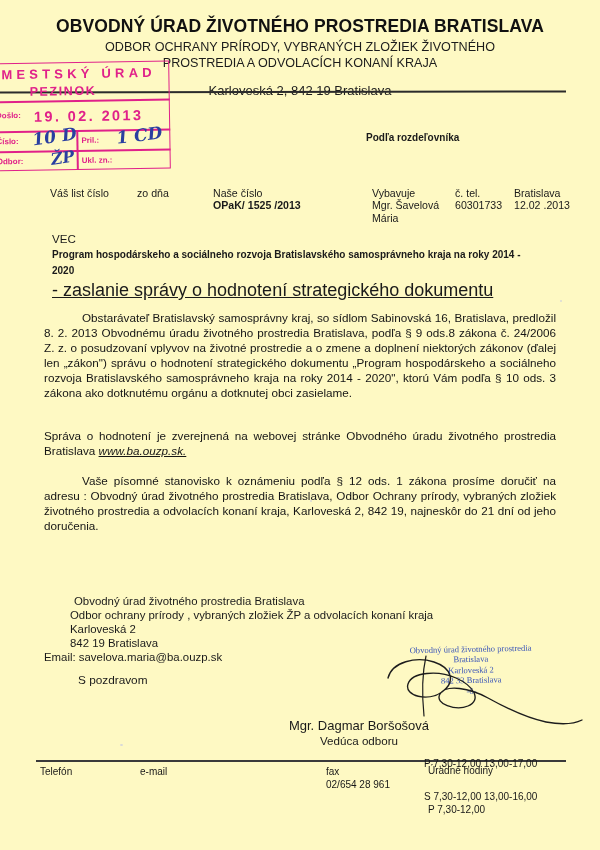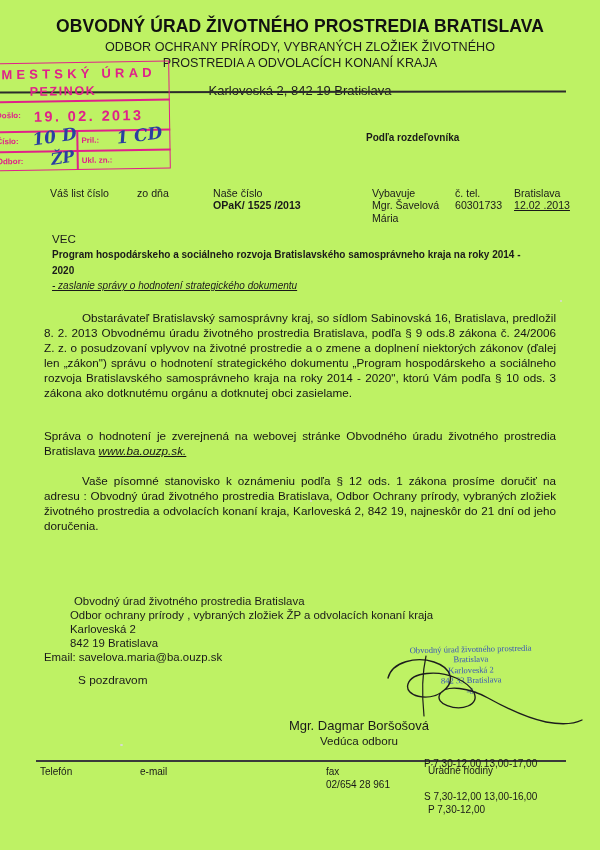--- a/index.html
+++ b/index.html
@@ -4,21 +4,21 @@
 <style>
   html, body {
     margin: 0;
     padding: 0;
     background: #ffffff;
   }
   #page {
     position: relative;
     width: 600px;
     height: 850px;
-    background: #bef264;
+    background: #fef9c3;
     overflow: hidden;
     font-family: "Liberation Sans", sans-serif;
     color: #1a1a1a;
     -webkit-font-smoothing: antialiased;
   }
 
   
   .hdr-title {
     position: absolute;
     left: 0; right: 0;
@@ -156,24 +156,23 @@
     position: absolute;
     left: 52px; top: 247px;
     width: 470px;
     font-size: 10px;
     font-weight: bold;
     line-height: 16px;
   }
   .subject-sub {
     position: absolute;
     left: 52px; top: 280px;
-    font-size: 10px;
+    font-size: 18px;
     text-decoration: underline;
     white-space: nowrap;
-    font-style: italic;
   }
 
   .para {
     position: absolute;
     left: 44px;
     width: 512px;
     font-size: 11.7px;
     line-height: 15.1px;
     text-align: justify;
     color: #151515;
@@ -311,21 +310,21 @@
   <div class="refrow" style="left:213px; top:199px; font-weight:bold;">OPaK/ 1525 /2013</div>
 
   <div class="refrow" style="left:372px; top:187px;">Vybavuje</div>
   <div class="refrow" style="left:372px; top:199px;">Mgr. Šavelová</div>
   <div class="refrow" style="left:372px; top:212px;">Mária</div>
 
   <div class="refrow" style="left:455px; top:187px;">č. tel.</div>
   <div class="refrow" style="left:455px; top:199px;">60301733</div>
 
   <div class="refrow" style="left:514px; top:187px;">Bratislava</div>
-  <div class="refrow" style="left:514px; top:199px;text-decoration:underline;">12.02 .2013</div>
+  <div class="refrow" style="left:514px; top:199px;">12.02 .2013</div>
 
   <div class="vec-label">VEC</div>
   <div class="subject">Program hospodárskeho a sociálneho rozvoja  Bratislavského samosprávneho kraja na roky 2014 - 2020</div>
   <div class="subject-sub">- zaslanie správy o hodnotení strategického dokumentu</div>
 
   <div class="para indent" style="top:310px;">Obstarávateľ Bratislavský samosprávny kraj, so sídlom Sabinovská 16, Bratislava, predložil 8. 2. 2013 Obvodnému úradu životného prostredia Bratislava,  podľa § 9 ods.8 zákona č. 24/2006  Z. z. o posudzovaní vplyvov na životné prostredie a o zmene a doplnení niektorých zákonov (ďalej len  „zákon") správu o hodnotení  strategického dokumentu „Program hospodárskeho a sociálneho rozvoja  Bratislavského samosprávneho kraja na roky 2014 - 2020",   ktorú Vám podľa § 10 ods. 3  zákona ako dotknutému orgánu a dotknutej obci zasielame.</div>
 
   <div class="para" style="top:428px;">
     <span>Správa o hodnotení  je  zverejnená na webovej stránke Obvodného úradu životného prostredia  Bratislava </span><u class="url">www.ba.ouzp.sk.</u>
   </div>

